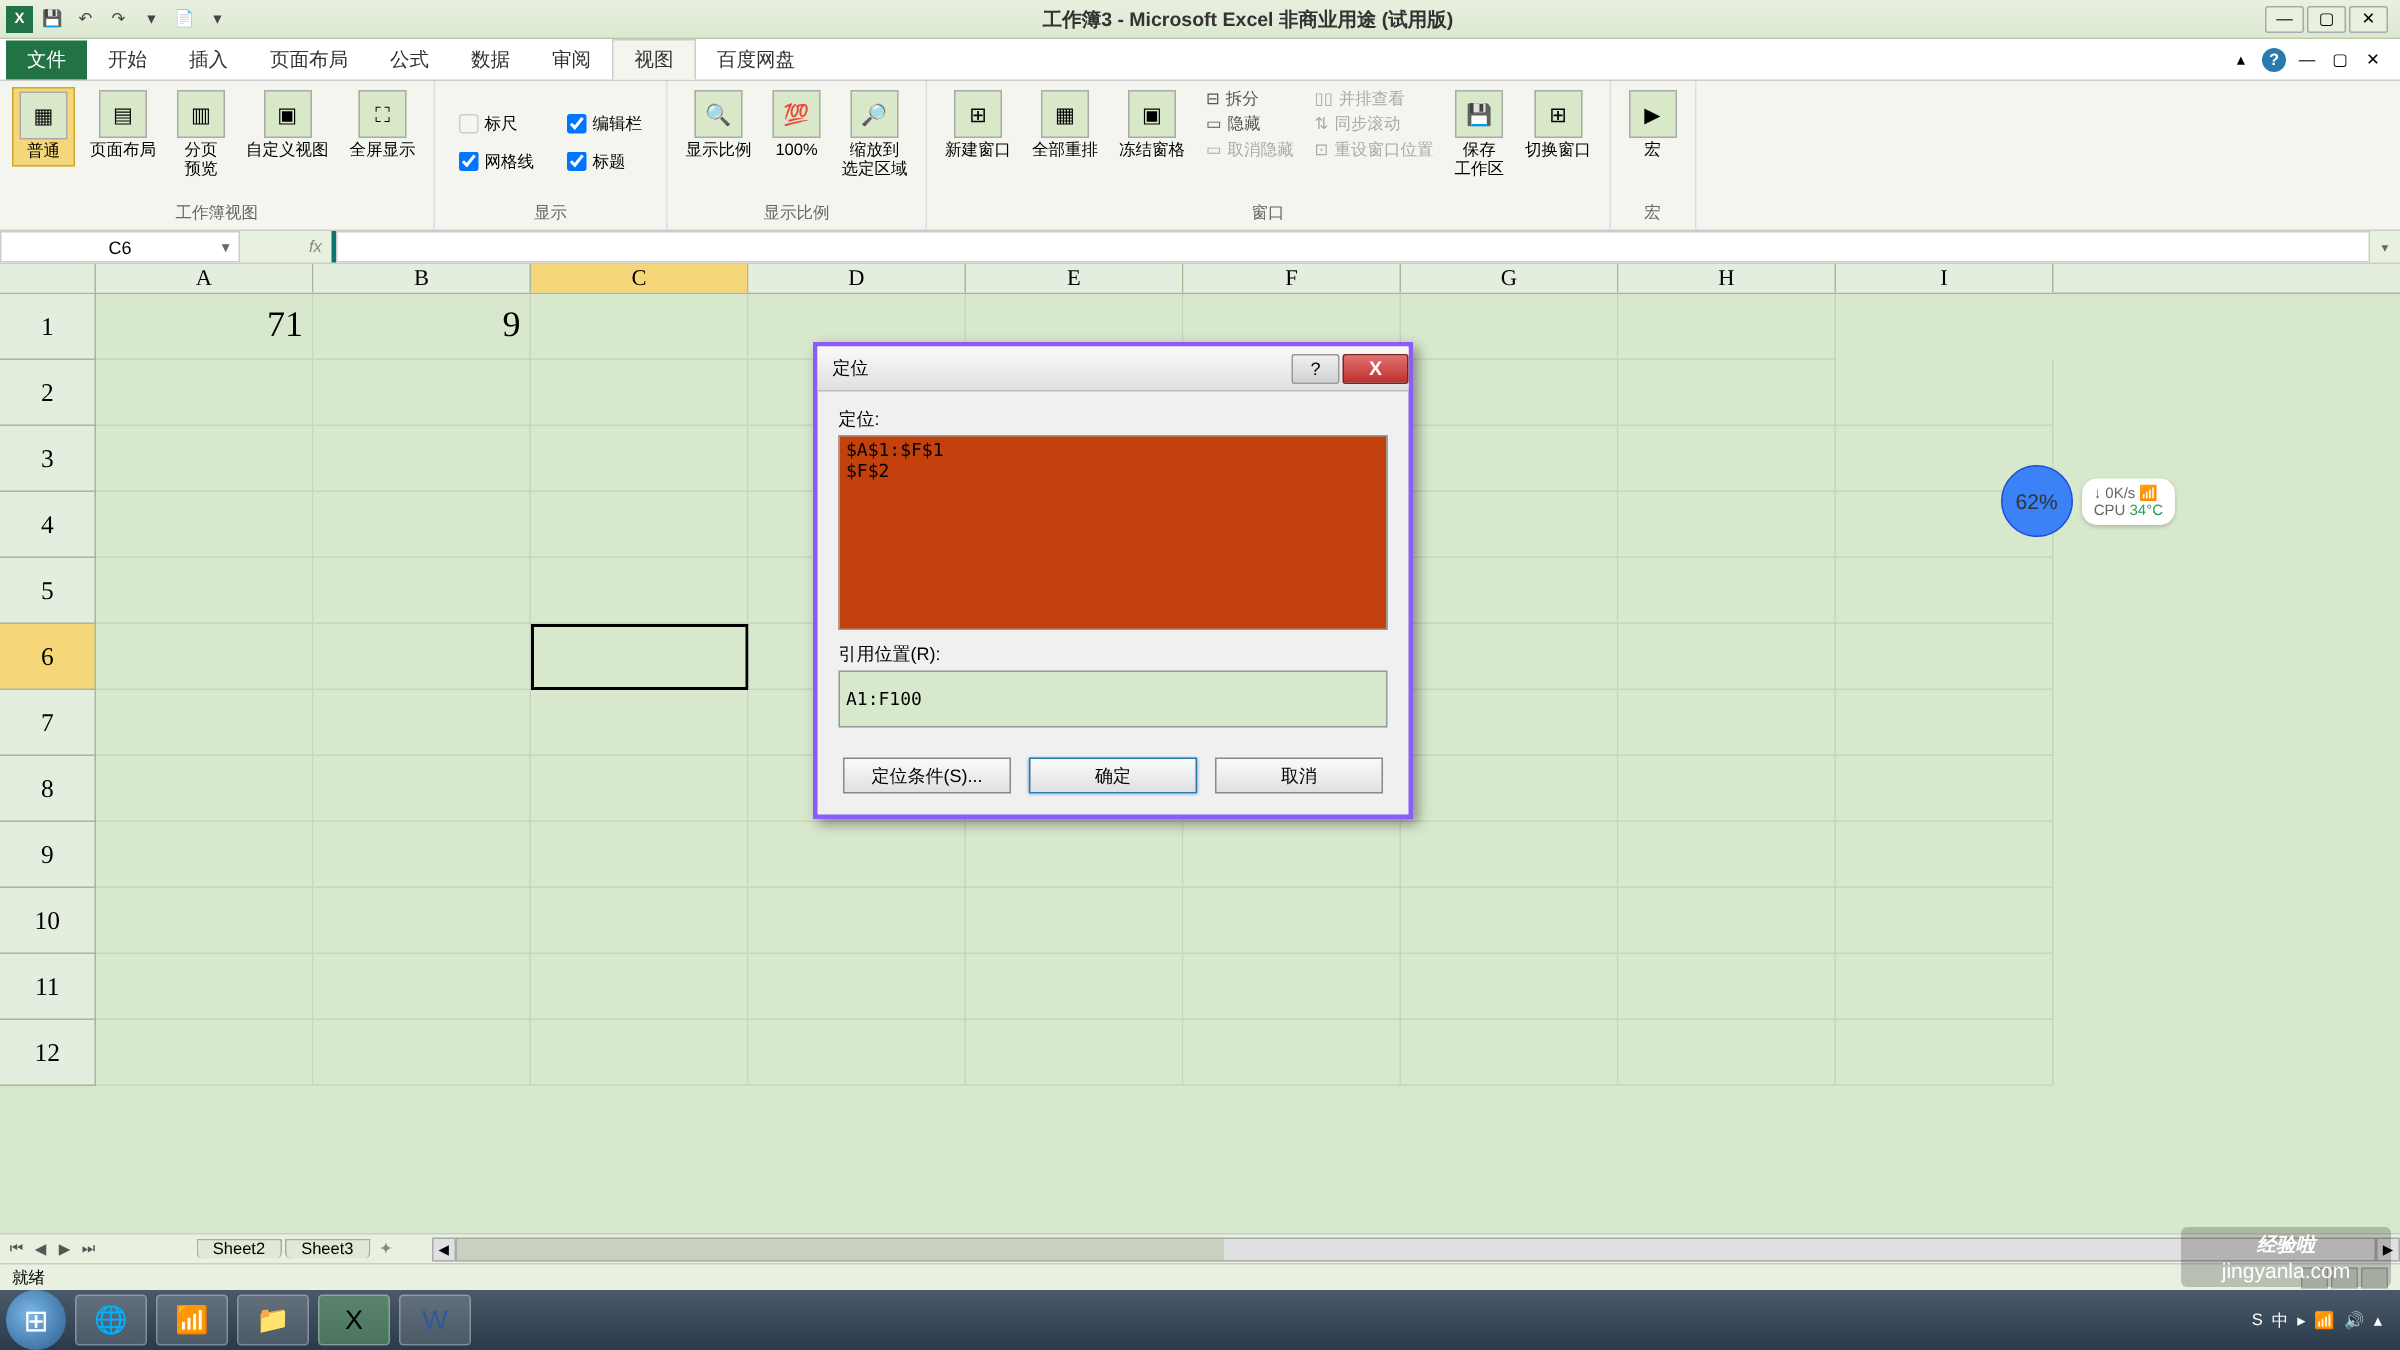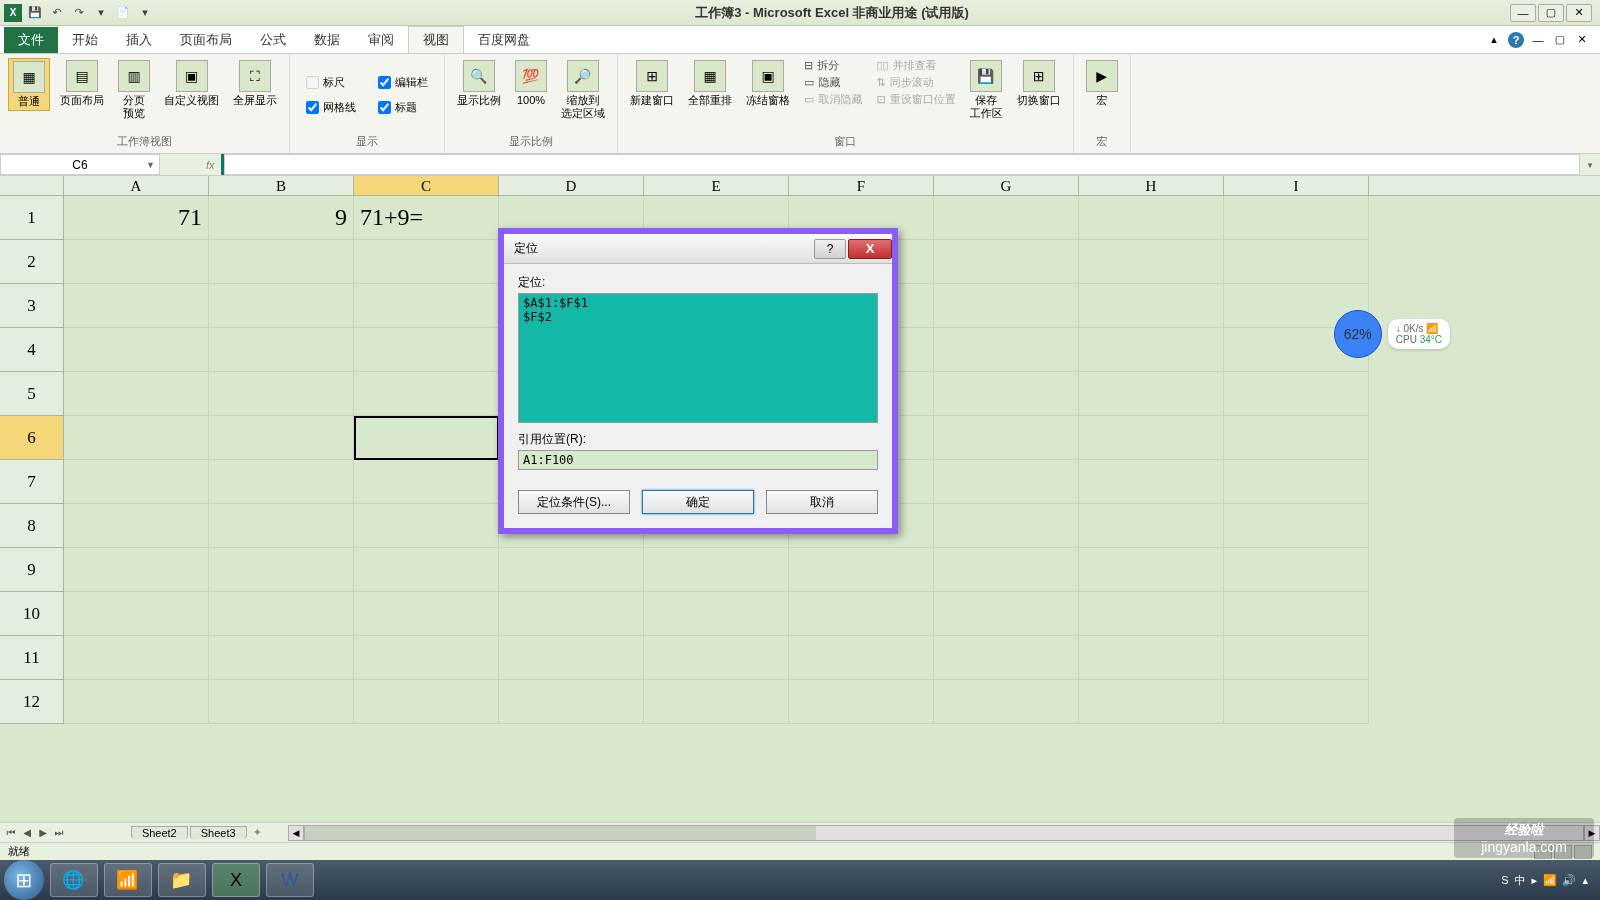--- a/index.html
+++ b/index.html
@@ -80,29 +80,29 @@
 .status-bar .views span { width: 18px; height: 14px; border: 1px solid #aaa; background: #d0d8c8; cursor: pointer; }
 
 
 .taskbar { position: absolute; bottom: 0; left: 0; right: 0; height: 40px; background: linear-gradient(#4a5a6a, #2a3a4a); display: flex; align-items: center; padding: 0 4px; gap: 6px; }
 .task-btn { width: 48px; height: 34px; background: rgba(255,255,255,0.15); border: 1px solid rgba(255,255,255,0.3); border-radius: 3px; display: flex; align-items: center; justify-content: center; cursor: pointer; font-size: 18px; }
 .start-orb { width: 40px; height: 40px; border-radius: 50%; background: radial-gradient(circle at 40% 40%, #7ab8e8, #2a5a8a); display: flex; align-items: center; justify-content: center; color: #fff; font-size: 20px; cursor: pointer; }
 .tray { margin-left: auto; display: flex; align-items: center; gap: 6px; color: #fff; font-size: 11px; padding-right: 8px; }
 .tray span { cursor: pointer; }
 
 
-.dialog { position: absolute; left: 498px; top: 228px; width: 400px; background: #f0f0f0; border: 6px solid #8b5cf6; box-shadow: 3px 3px 8px rgba(0,0,0,0.4); }
+.dialog { position: absolute; left: 542px; top: 228px; width: 400px; background: #f0f0f0; border: 3px solid #8b5cf6; box-shadow: 3px 3px 8px rgba(0,0,0,0.4); }
 .dlg-title { height: 30px; background: linear-gradient(#fafafa, #e0e0e0); display: flex; align-items: center; padding-left: 10px; font-size: 12px; border-bottom: 1px solid #bbb; }
 .dlg-title .dlg-btns { margin-left: auto; display: flex; }
 .dlg-title .dlg-help { width: 32px; height: 20px; background: linear-gradient(#f0f0f0,#d0d0d0); border: 1px solid #999; text-align: center; line-height: 18px; font-size: 12px; cursor: pointer; border-radius: 2px; }
 .dlg-title .dlg-close { width: 44px; height: 20px; background: linear-gradient(#e07070,#c03030); color: #fff; text-align: center; line-height: 18px; font-size: 13px; cursor: pointer; margin-left: 2px; border: 1px solid #802020; border-radius: 2px; font-weight: bold; }
 .dlg-body { padding: 10px 14px; }
 .dlg-label { font-size: 12px; margin-bottom: 2px; }
-.dlg-list { width: 100%; height: 130px; background: #14b8a6; border: 1px solid #999; font-size: 12px; font-family: monospace; padding: 2px 4px; overflow-y: scroll; white-space: pre; }
-.dlg-input { width: 100%; height: 20px; background: #d8e8cd; border: 1px solid #999; font-size: 12px; padding: 0 4px; font-family: monospace; }
+.dlg-list { width: 100%; height: 130px; background: #c2410c; border: 1px solid #999; font-size: 12px; font-family: monospace; padding: 2px 4px; overflow-y: scroll; white-space: pre; }
+.dlg-input { width: 100%; height: 38px; background: #d8e8cd; border: 1px solid #999; font-size: 12px; padding: 0 4px; font-family: monospace; }
 .dlg-actions { display: flex; gap: 12px; padding: 10px 14px 14px; justify-content: center; }
 .dlg-btn { width: 112px; height: 24px; border: 1px solid #888; background: linear-gradient(#fafafa,#e0e0e0); font-size: 12px; cursor: pointer; }
 .dlg-btn.default { border: 1px solid #2a7ab0; box-shadow: 0 0 2px #2a7ab0; }
 
 
 .perf-widget { position: absolute; right: 150px; top: 310px; display: flex; align-items: center; gap: 6px; }
 .perf-circle { width: 48px; height: 48px; border-radius: 50%; border: 1px solid #1d4ed8; display: flex; align-items: center; justify-content: center; font-size: 14px; color: #333; background: #3b82f6; }
 .perf-stats { background: #fff; border-radius: 10px; padding: 4px 8px; font-size: 10px; color: #666; box-shadow: 0 1px 3px rgba(0,0,0,0.2); }
 .perf-stats .temp { color: #2aa050; }
 
@@ -291,21 +291,20 @@
     <div class="col-h">F</div>
     <div class="col-h">G</div>
     <div class="col-h">H</div>
     <div class="col-h">I</div>
   </div>
   <div class="rows" id="rows">
       <div class="row">
         <div class="row-h">1</div>
         <div class="cell">71</div>
         <div class="cell">9</div>
-        <div class="cell left-align">71+9=</div>
         <div class="cell"></div>
         <div class="cell"></div>
         <div class="cell"></div>
         <div class="cell"></div>
         <div class="cell"></div>
         <div class="cell"></div>
       </div>
       <div class="row">
         <div class="row-h">2</div>
         <div class="cell"></div>

